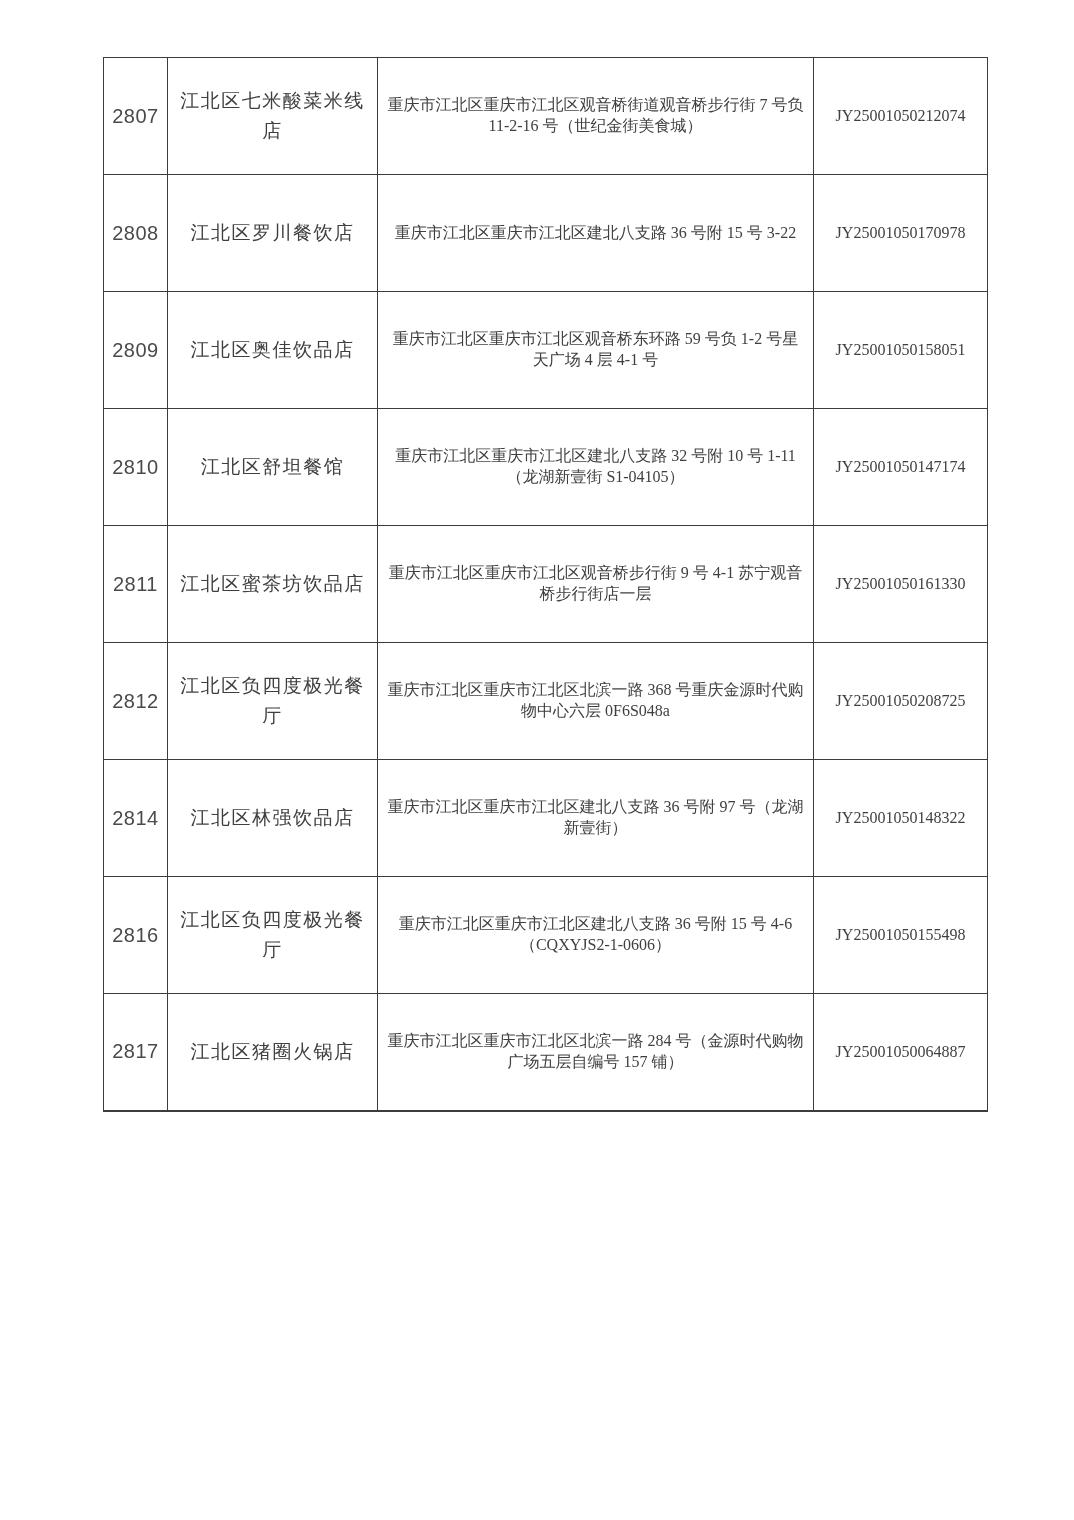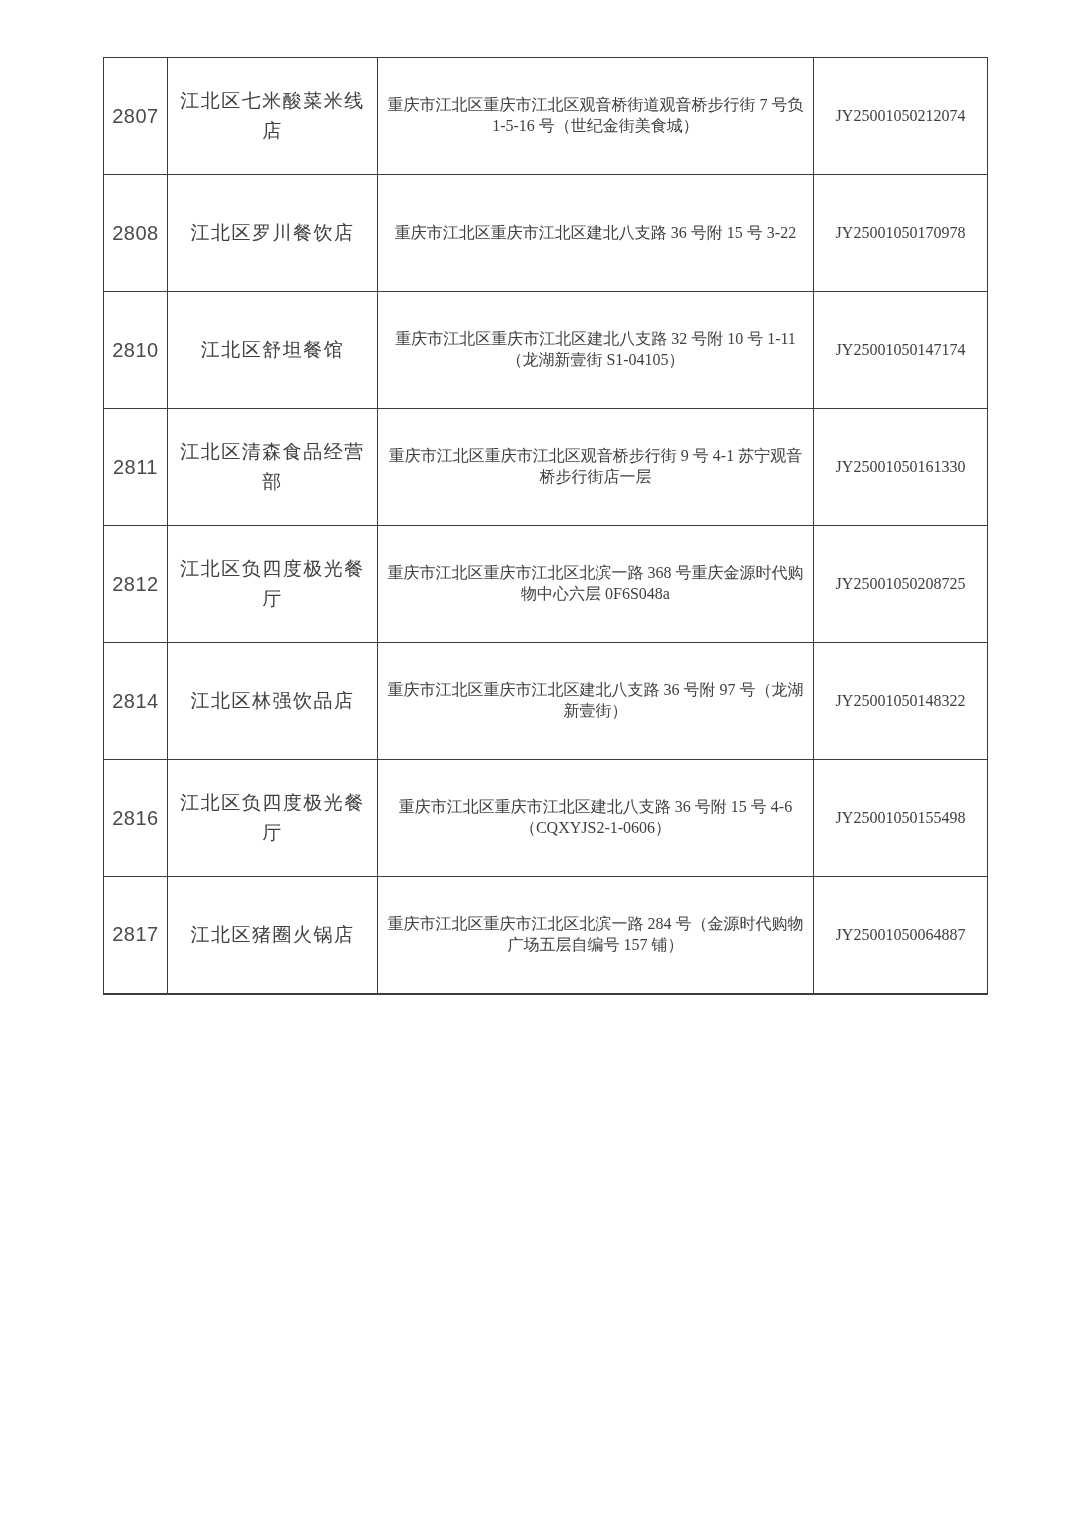--- a/index.html
+++ b/index.html
@@ -69,38 +69,44 @@
     <colgroup>
       <col class="c-no">
       <col class="c-name">
       <col class="c-addr">
       <col class="c-lic">
     </colgroup>
     <tbody>
         <tr>
           <td class="cell-no">2807</td>
           <td class="cell-name">江北区七米酸菜米线店</td>
-          <td class="cell-address">重庆市江北区重庆市江北区观音桥街道观音桥步行街 7 号负 1-5-16 号（世纪金街美食城）</td>
+          <td class="cell-address">重庆市江北区重庆市江北区观音桥街道观音桥步行街 7 号负 11-2-16 号（世纪金街美食城）</td>
           <td class="cell-license">JY25001050212074</td>
         </tr>
         <tr>
           <td class="cell-no">2808</td>
           <td class="cell-name">江北区罗川餐饮店</td>
           <td class="cell-address">重庆市江北区重庆市江北区建北八支路 36 号附 15 号 3-22</td>
           <td class="cell-license">JY25001050170978</td>
         </tr>
         <tr>
+          <td class="cell-no">2809</td>
+          <td class="cell-name">江北区奥佳饮品店</td>
+          <td class="cell-address">重庆市江北区重庆市江北区观音桥东环路 59 号负 1-2 号星天广场 4 层 4-1 号</td>
+          <td class="cell-license">JY25001050158051</td>
+        </tr>
+        <tr>
           <td class="cell-no">2810</td>
           <td class="cell-name">江北区舒坦餐馆</td>
           <td class="cell-address">重庆市江北区重庆市江北区建北八支路 32 号附 10 号 1-11（龙湖新壹街 S1-04105）</td>
           <td class="cell-license">JY25001050147174</td>
         </tr>
         <tr>
           <td class="cell-no">2811</td>
-          <td class="cell-name">江北区清森食品经营部</td>
+          <td class="cell-name">江北区蜜茶坊饮品店</td>
           <td class="cell-address">重庆市江北区重庆市江北区观音桥步行街 9 号 4-1 苏宁观音桥步行街店一层</td>
           <td class="cell-license">JY25001050161330</td>
         </tr>
         <tr>
           <td class="cell-no">2812</td>
           <td class="cell-name">江北区负四度极光餐厅</td>
           <td class="cell-address">重庆市江北区重庆市江北区北滨一路 368 号重庆金源时代购物中心六层 0F6S048a</td>
           <td class="cell-license">JY25001050208725</td>
         </tr>
         <tr>

